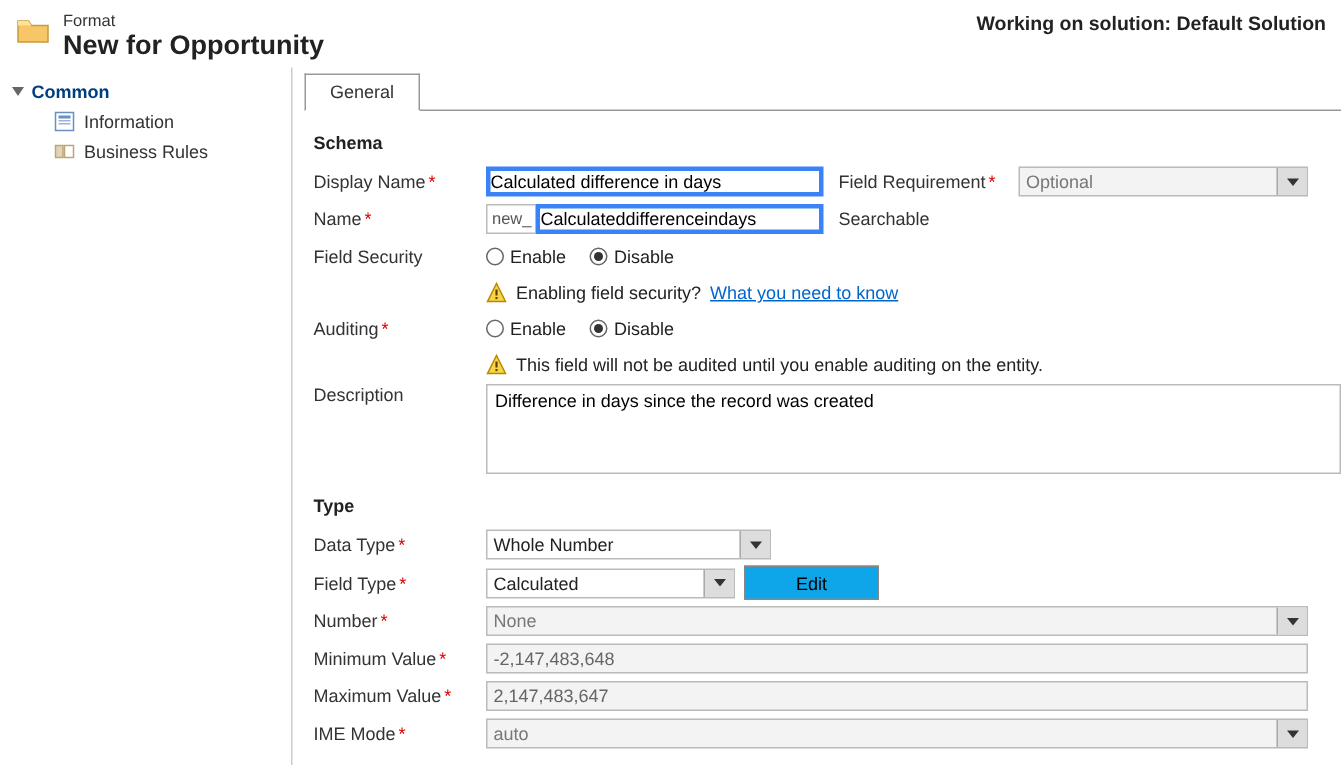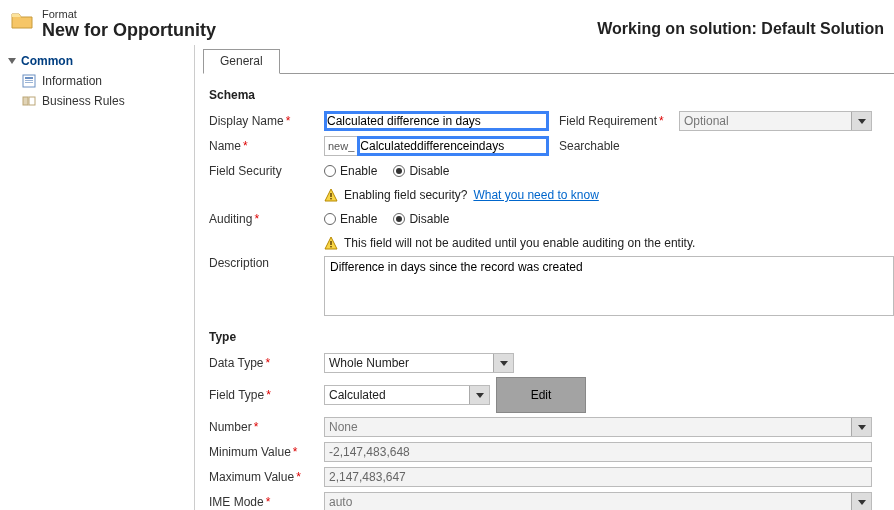--- a/index.html
+++ b/index.html
@@ -16,21 +16,21 @@
     padding: 8px 10px 4px 10px;
   }
   .folder-icon {
     width: 24px; height: 24px;
     margin-right: 8px;
     flex-shrink: 0;
   }
   .header-text { flex: 1; }
   .header-sub { font-size: 11px; color: #333; }
   .header-title { font-size: 18px; font-weight: 600; color: #222; margin-top: 0px; }
-  .header-right { font-size: 16px; font-weight: 600; color: #222; white-space: nowrap; margin-top: 12px; }
+  .header-right { font-size: 13px; font-weight: 600; color: #222; white-space: nowrap; margin-top: 0; }
   .body {
     display: flex;
     border-top: 0px;
   }
   .sidebar {
     width: 195px;
     min-width: 195px;
     border-right: 1px solid #ccc;
     padding: 6px 0 0 0;
     font-size: 12px;
@@ -47,21 +47,21 @@
     display:inline-block;
     width:0;height:0;
     border-left:4px solid transparent;
     border-right:4px solid transparent;
     border-top:6px solid #666;
     margin-right:5px;
   }
   .sidebar-item {
     display: flex;
     align-items: center;
-    padding: 3px 8px 3px 22px;
+    padding: 3px 8px 3px 36px;
     color: #333;
     cursor: pointer;
   }
   .sb-icon { width:14px; height:14px; margin-right:6px; flex-shrink:0; }
   .main {
     flex: 1;
     padding: 0 0 20px 0;
     overflow: hidden;
   }
   .tabs {
@@ -165,22 +165,22 @@
     font-size:12px;
     font-family:inherit;
     resize:none;
   }
   .hint-line {
     margin: 14px 0 4px 14px;
     font-size: 12px;
   }
   .wide-field { flex:1; padding-right: 22px; display:flex; align-items:center; }
   .btn-edit {
-    height:36px; width:90px;
-    border:1px solid #888; background:#a3a3a3;
+    height:23px; width:90px;
+    border:1px solid #888; background:#0ea5e9;
     font-size:12px; cursor:pointer;
     margin-left: 6px;
   }
   .ro-input {
     width:100%; height:20px;
     border:1px solid #bbb; background:#f3f3f3;
     padding:1px 4px; font-size:12px; color:#666;
   }
 </style>
 </head>

